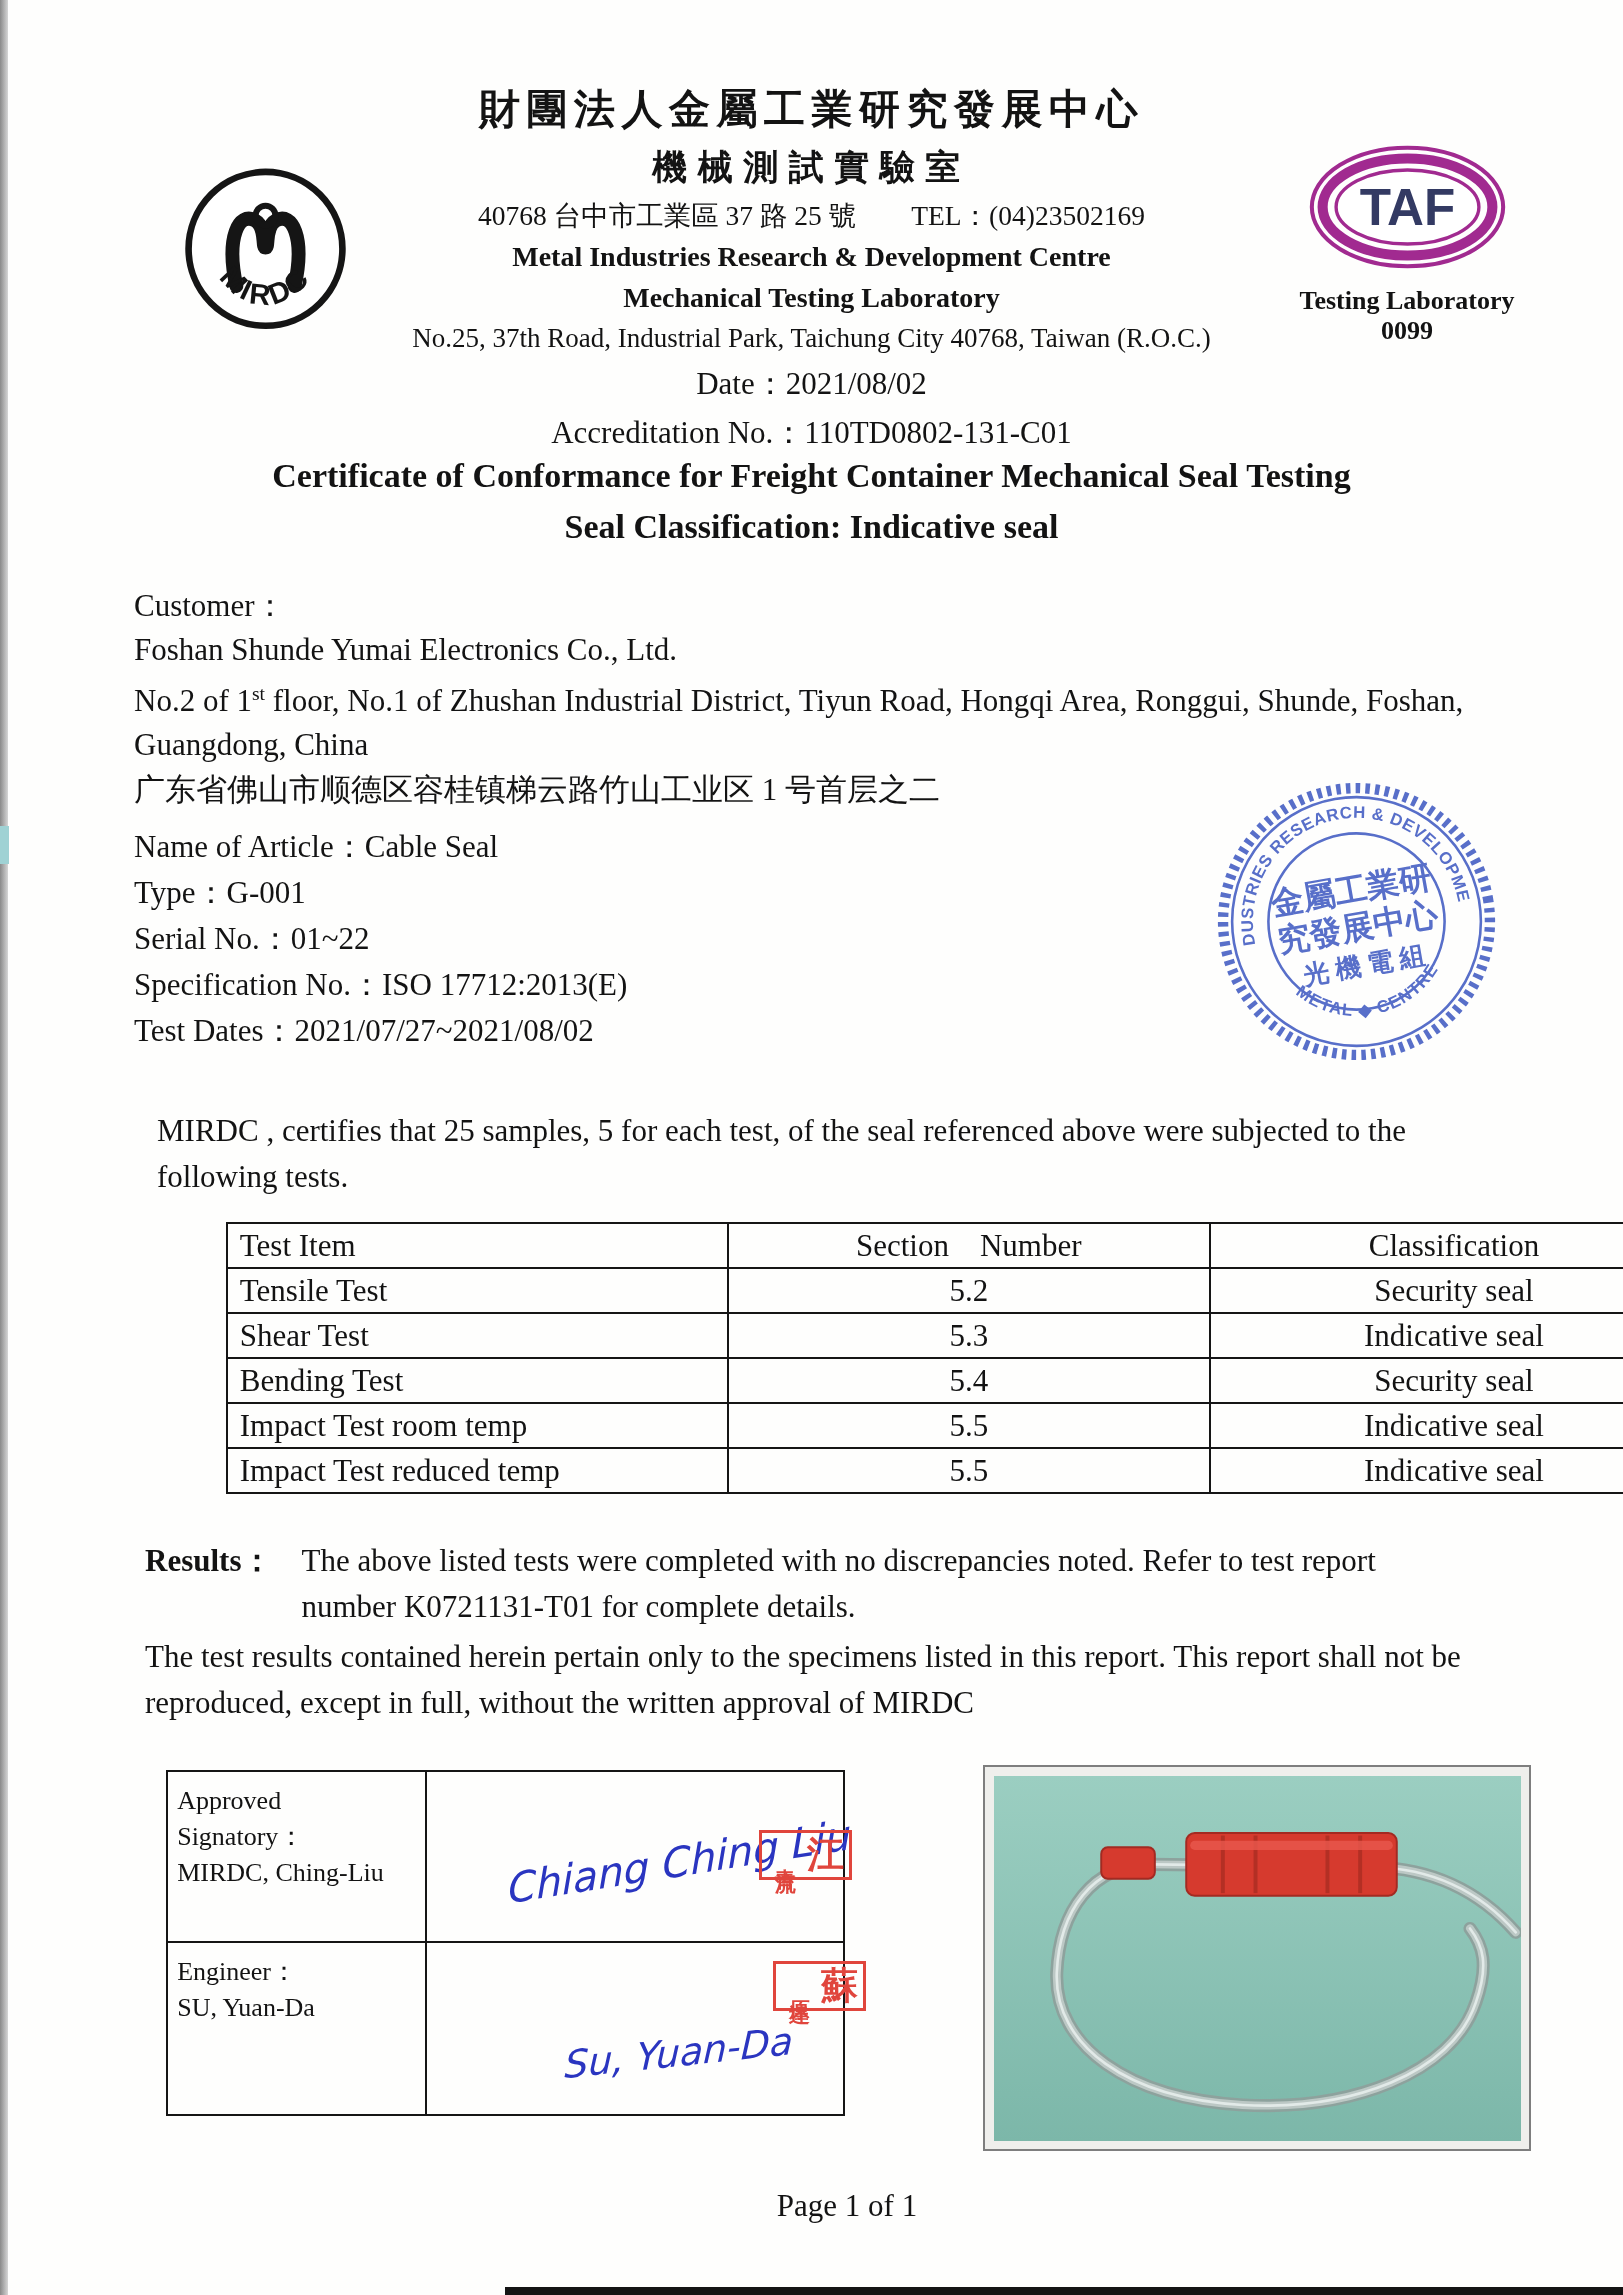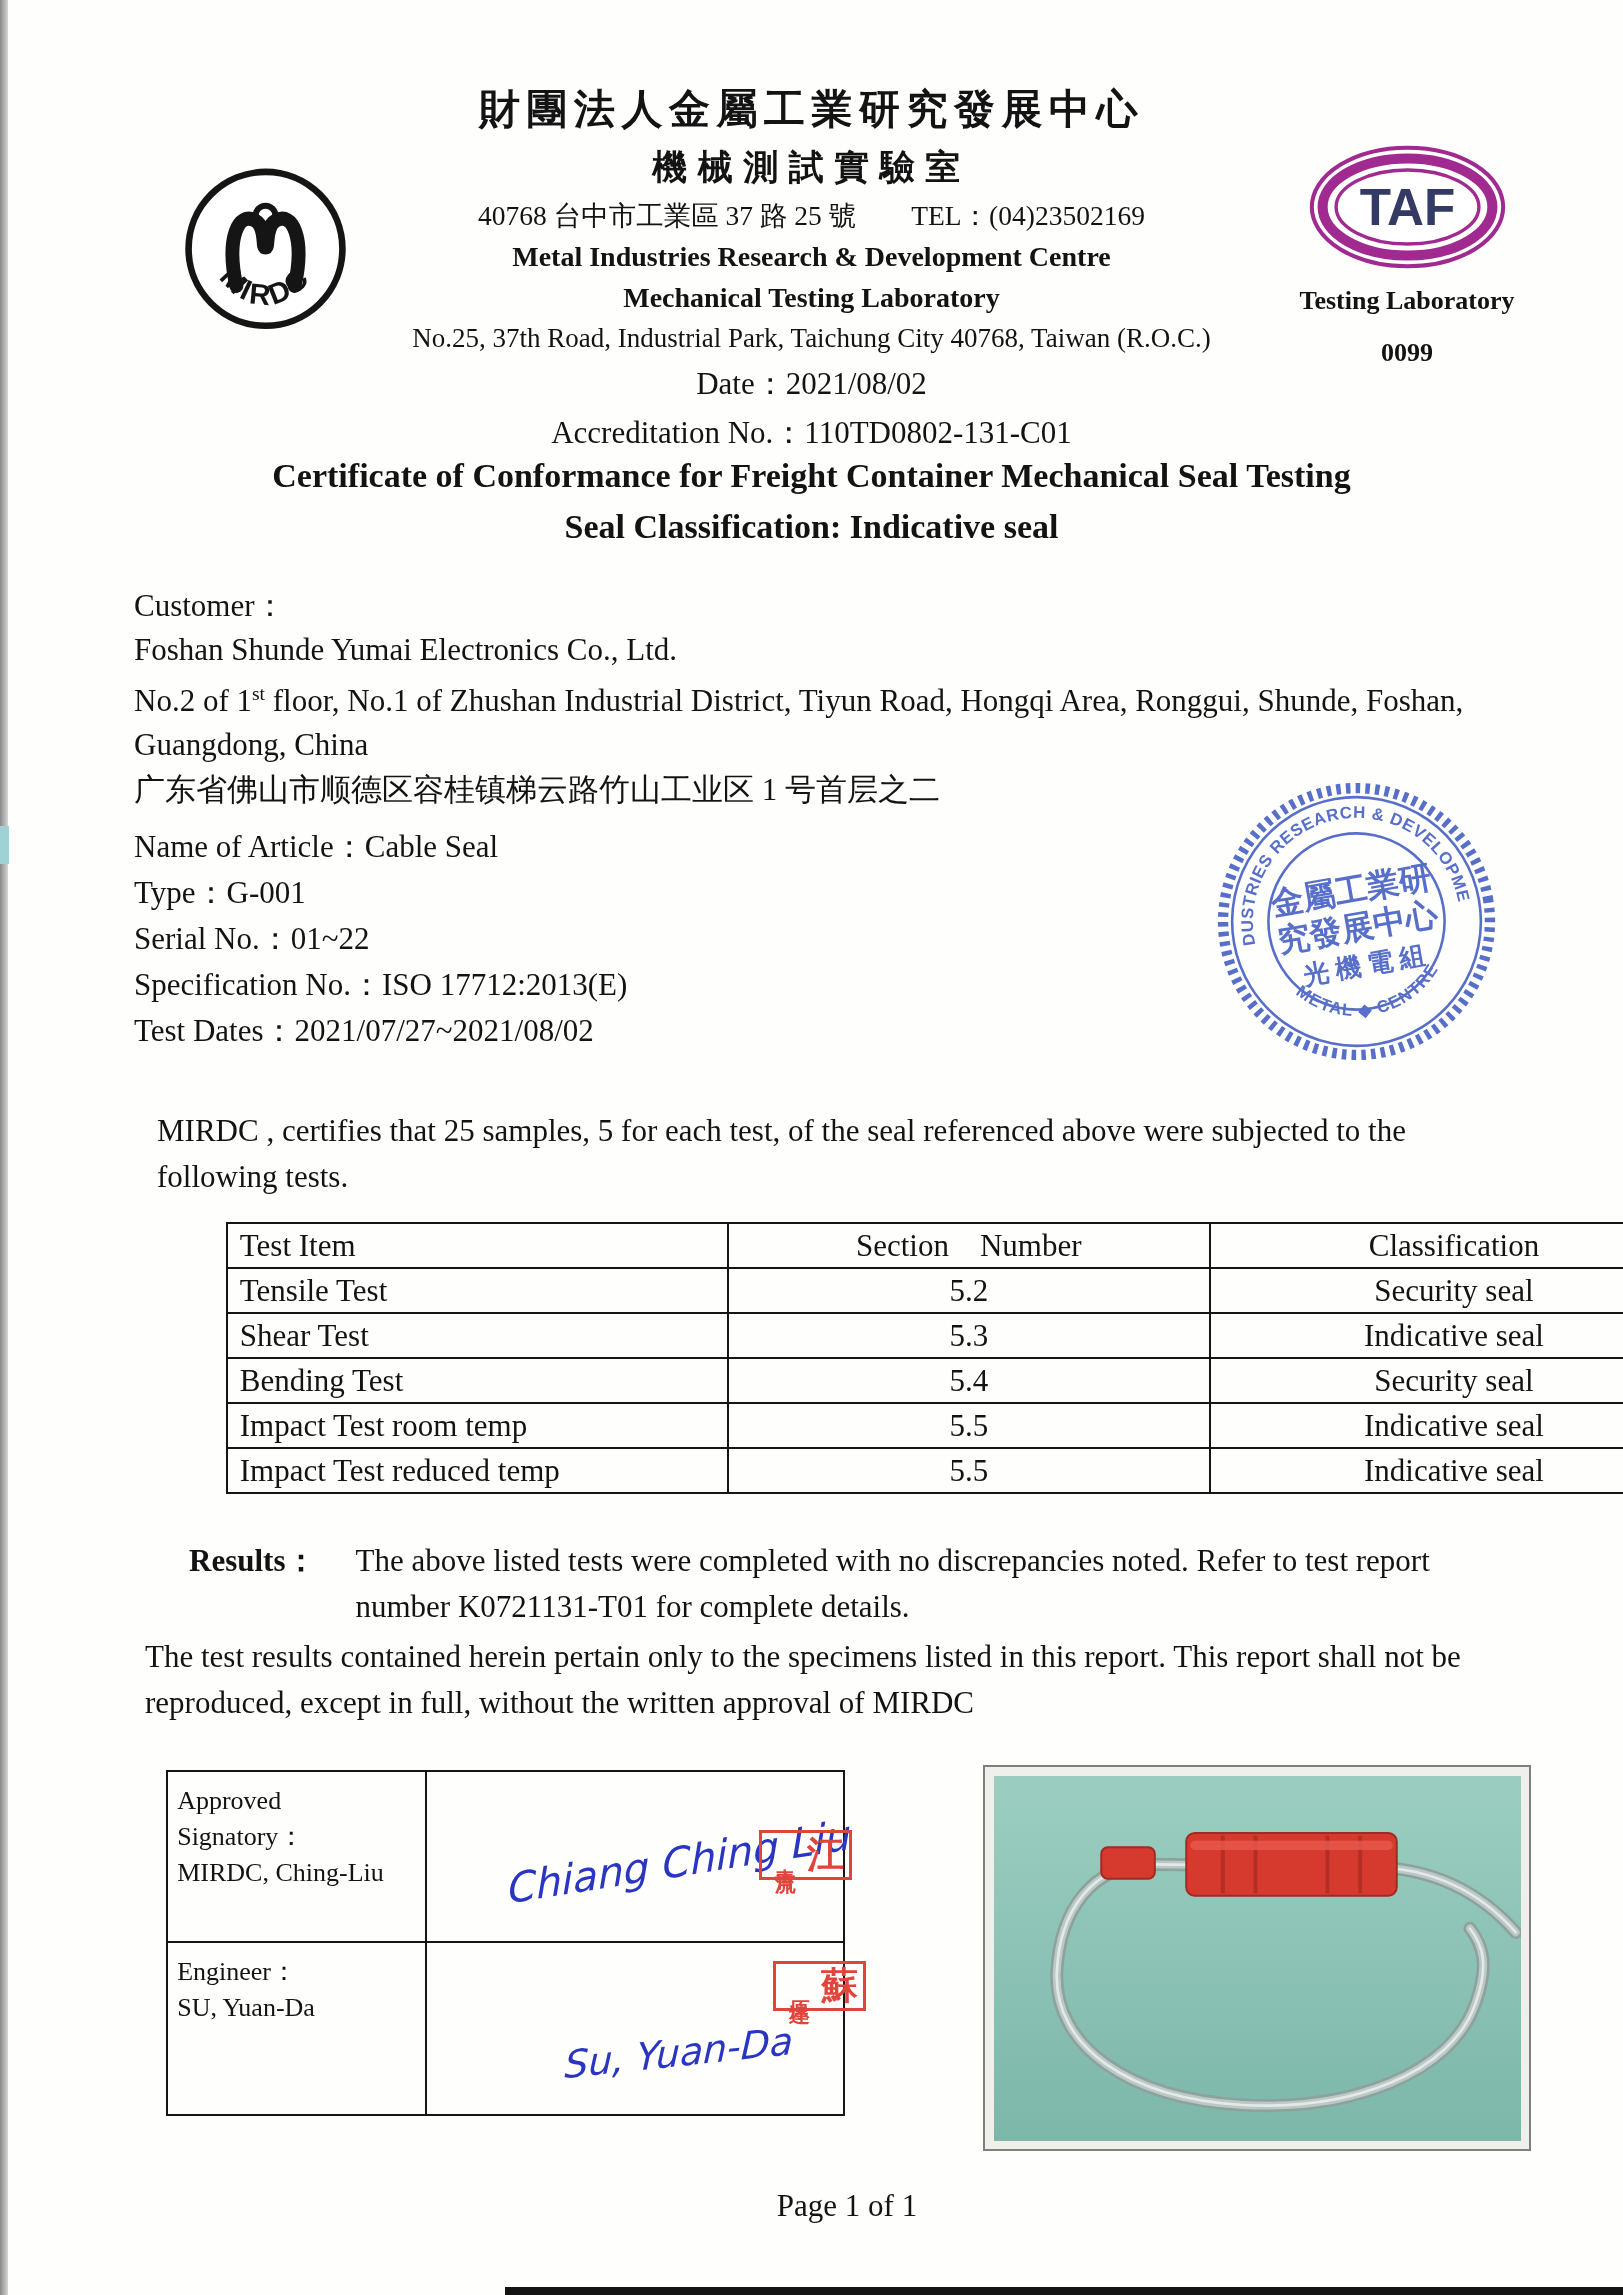--- a/index.html
+++ b/index.html
@@ -23,21 +23,21 @@
   .addr-zh{font-size:27.5px;margin-top:7.9px;}
   .org-en{font-size:28px;font-weight:bold;margin-top:6.5px;}
   .lab-en{font-size:28px;font-weight:bold;margin-top:9.2px;}
   .addr-en{font-size:27px;margin-top:9.2px;}
   .date-line{font-size:31px;margin-top:9.2px;}
   .accr-line{font-size:31px;margin-top:6.5px;}
 
   .taf-block{position:absolute;left:1296px;top:143px;width:222px;text-align:center;}
   .taf-caption{font-size:26px;font-weight:bold;margin-top:13px;
     font-family:"Liberation Serif","DejaVu Serif",serif;}
-  .taf-number{font-size:26px;font-weight:bold;margin-top:22px;}
+  .taf-number{font-size:26px;font-weight:bold;margin-top:0;}
 
   
   .doc-title{position:absolute;top:457px;left:0;width:100%;text-align:center;}
   .doc-title .t1{font-size:34px;font-weight:bold;}
   .doc-title .t2{font-size:34px;font-weight:bold;margin-top:13px;}
 
   
   .customer-block{position:absolute;left:134px;top:584px;width:1407px;
     font-size:31px;line-height:44px;}
   .customer-block sup{font-size:19.6px;}
@@ -58,21 +58,21 @@
     border-collapse:collapse;font-size:31px;}
   .test-table th,.test-table td{border:2.6px solid #151515;height:43px;
     text-align:center;font-weight:normal;padding:0;white-space:pre;}
   .test-table th:nth-child(1),.test-table td:nth-child(1){text-align:left;padding-left:11.8px;width:416px;}
   .test-table th:nth-child(2),.test-table td:nth-child(2){width:412px;}
   .test-table th:nth-child(3),.test-table td:nth-child(3){width:417px;}
 
   
   .results{position:absolute;left:145px;top:1538px;width:1400px;
     font-size:31px;line-height:46px;}
-  .results-row{display:flex;gap:39px;margin-left:44px;}
+  .results-row{display:flex;gap:29px;}
   .results-label{font-weight:bold;white-space:nowrap;}
   .results-text{width:1158px;}
   .results-disclaimer{margin-top:4px;width:1400px;}
 
   
   .sig-table{position:absolute;left:166px;top:1770px;width:679px;height:346px;
     border:2.6px solid #151515;display:grid;
     grid-template-columns:259px 1fr;grid-template-rows:1fr 1fr;box-sizing:border-box;}
   .sig-cell{position:relative;box-sizing:border-box;font-size:26px;line-height:36px;
     padding:10.5px 9.2px;}

